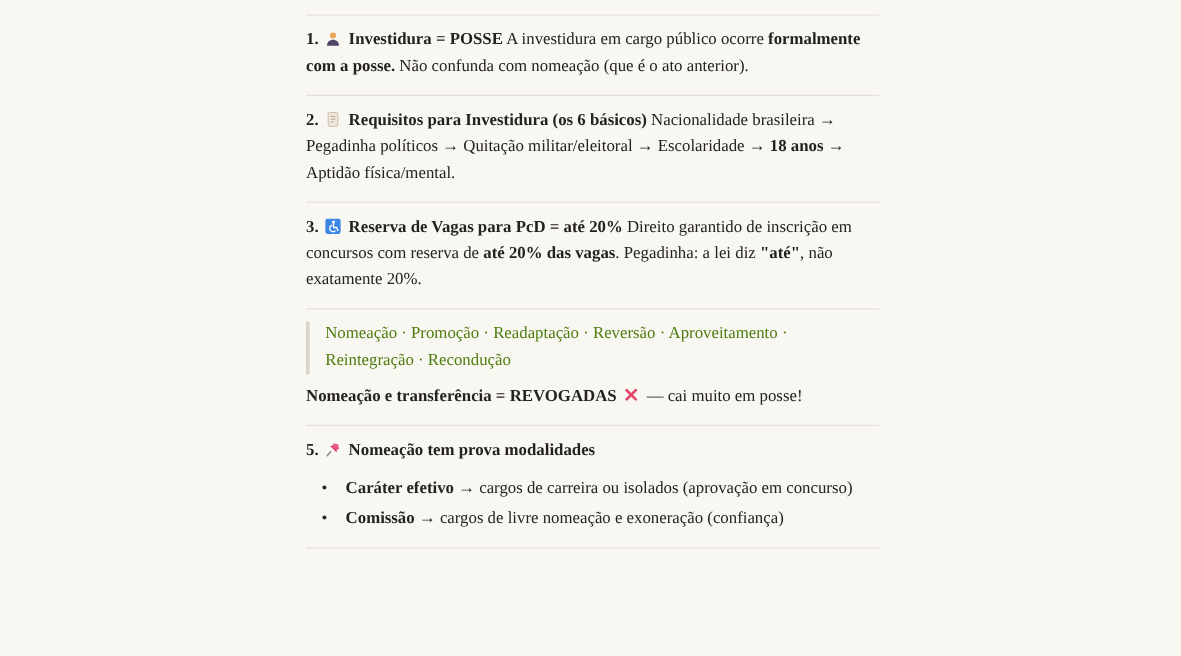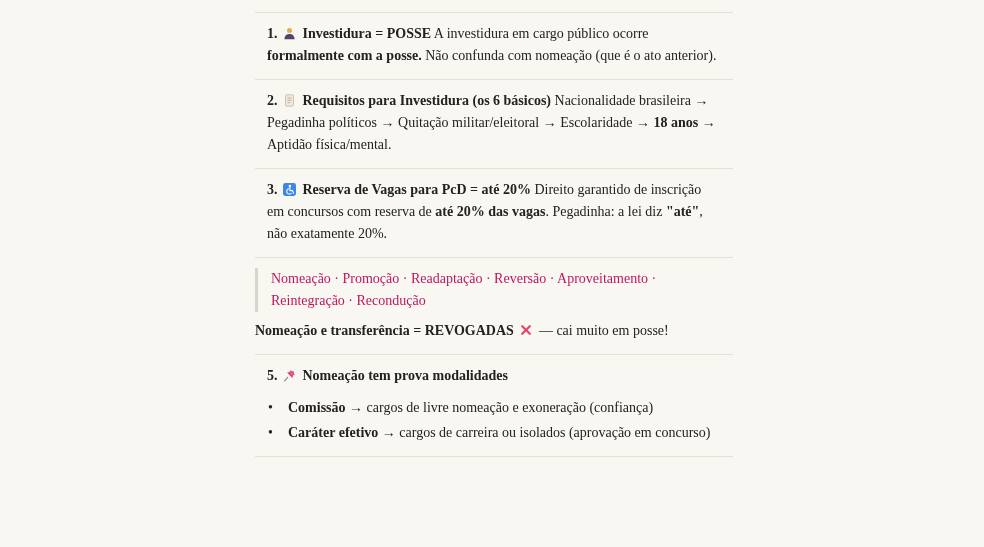--- a/index.html
+++ b/index.html
@@ -28,29 +28,29 @@
   }
   hr.divider {
     border: none;
     border-top: 1px solid #e4e1d8;
     margin: 12px 0 10px 0;
     height: 0;
   }
   .item {
     font-size: 14px;
     line-height: 22px;
-    margin: 10px 12px;
+    margin: 10px 0;
   }
   .item-heading { font-weight: bold; }
   .num { font-weight: bold; }
   .quote {
     border-left: 3px solid #d8d5ca;
     padding-left: 13px;
     margin: 8px 0;
-    color: #be185d;
+    color: #4d7c0f;
     font-size: 14px;
     line-height: 22px;
   }
   .note { margin: 8px 0 10px 0; }
   ul.bullets {
     list-style: none;
     margin: 8px 0 10px 0;
     padding: 0;
   }
   ul.bullets li {
@@ -146,20 +146,20 @@
     <p class="item">
       <strong class="num">5.</strong>
       <span class="ic"><svg width="13" height="13" viewBox="0 0 13 13">
             <line x1="4.6" y1="8.4" x2="1.6" y2="11.8" stroke="#8d8a84" stroke-width="1.2" stroke-linecap="round"></line>
             <path d="M7.2 1.2 L11.8 5.8 L9.8 6.6 L9.4 8.9 L4.1 3.6 L6.4 3.2 Z" fill="#d9346b"></path>
             <circle cx="8.9" cy="4.1" r="2.3" fill="#e85a8a"></circle>
           </svg></span>
       <strong class="item-heading">Nomeação tem prova modalidades</strong>
     </p>
     <ul class="bullets">
+      <li><strong>Caráter efetivo</strong><span> → cargos de carreira ou isolados (aprovação em concurso)</span></li>
       <li><strong>Comissão</strong><span> → cargos de livre nomeação e exoneração (confiança)</span></li>
-      <li><strong>Caráter efetivo</strong><span> → cargos de carreira ou isolados (aprovação em concurso)</span></li>
     </ul>
   </div>
 
   <hr class="divider">
 
 </div>
 
 </body></html>

